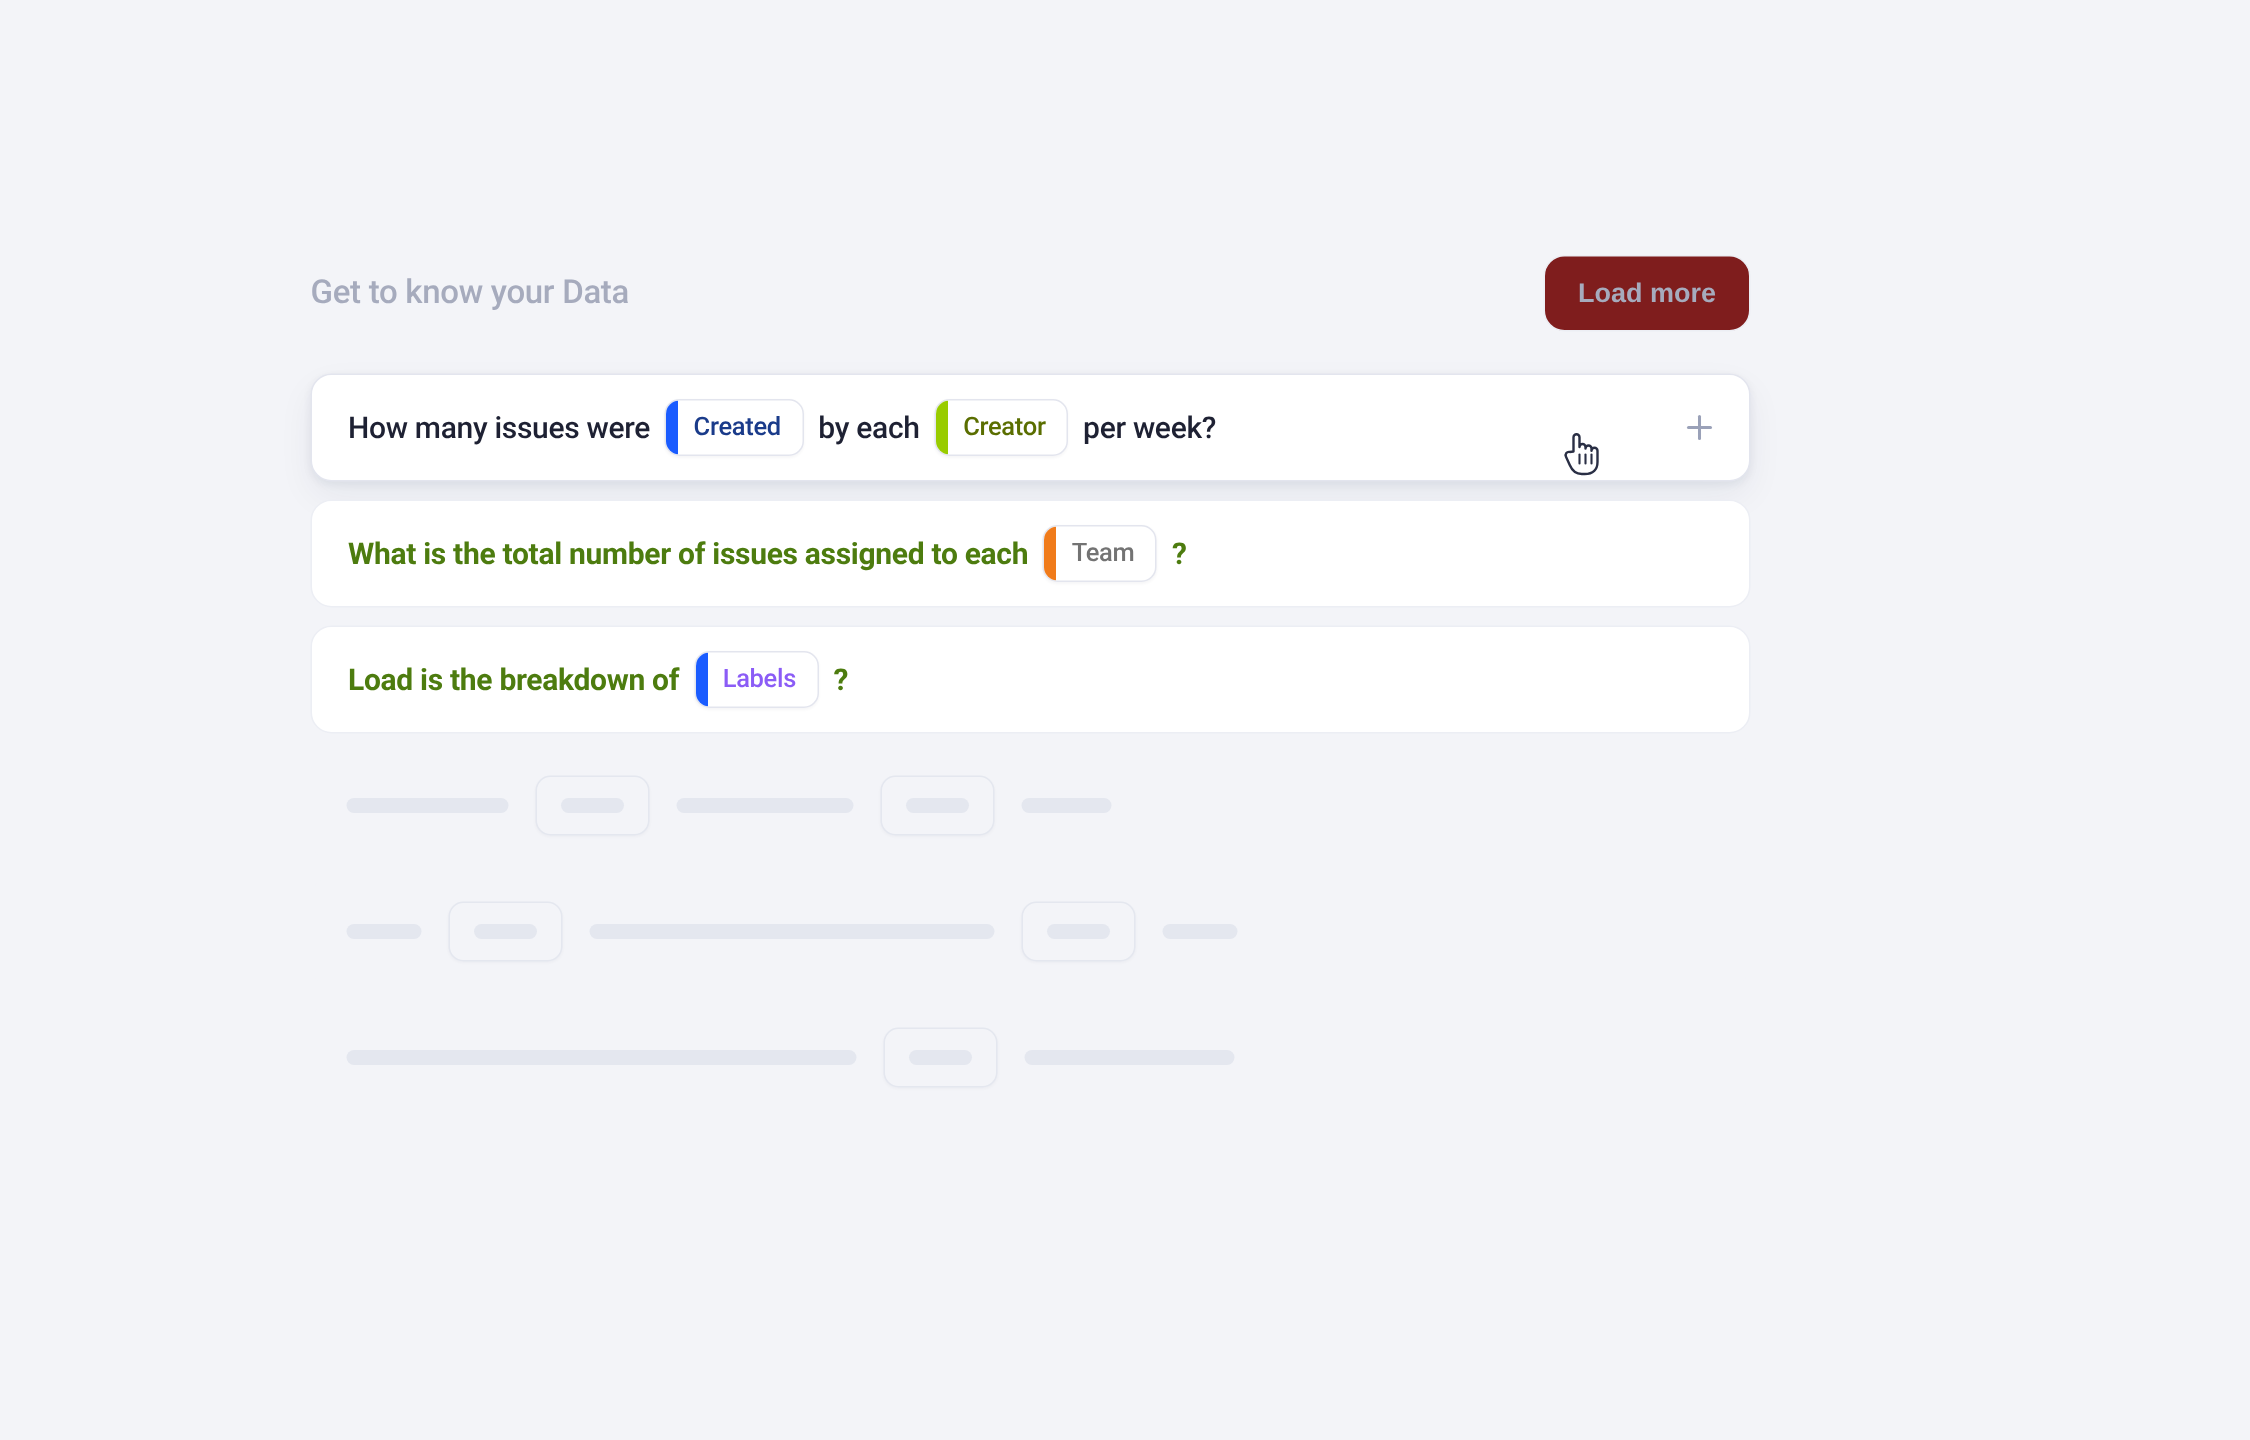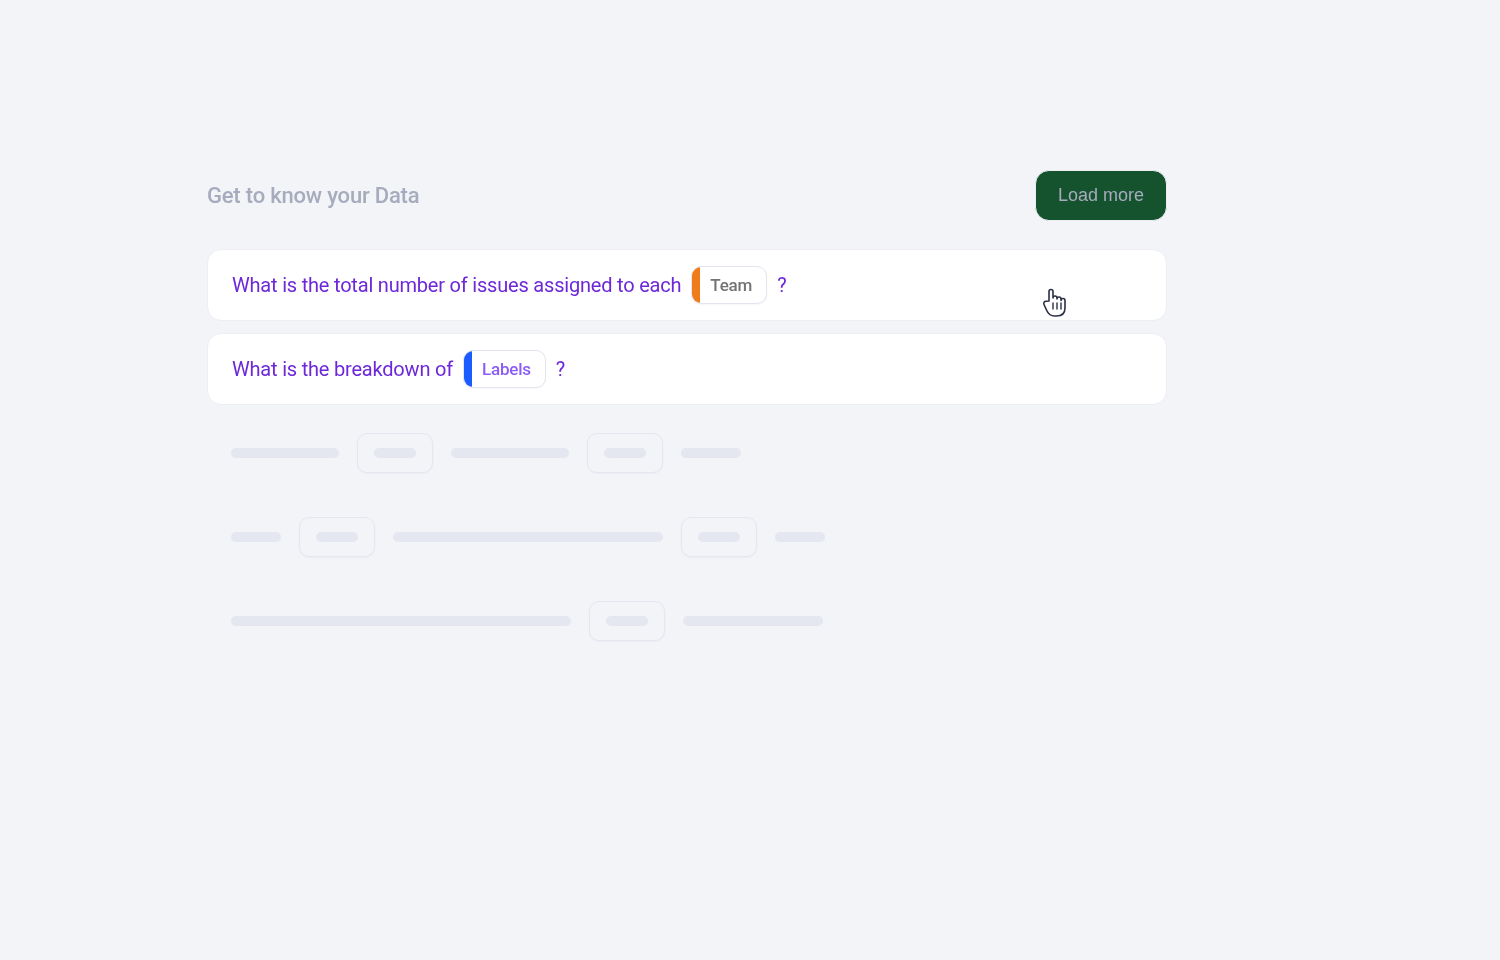--- a/index.html
+++ b/index.html
@@ -29,27 +29,27 @@
     justify-content: space-between;
     margin-bottom: 28px;
   }
   .title {
     font-size: 22px;
     color: #a6abbd;
     font-weight: 500;
     letter-spacing: -0.2px;
   }
   .load-more {
-    background: #14532d;
+    background: #7f1d1d;
     border: 1px solid #eceef4;
     border-radius: 14px;
     padding: 14px 22px;
     font-size: 18px;
     color: #a6abbd;
-    font-weight: 400;
+    font-weight: 700;
     cursor: pointer;
   }
   .card {
     border-radius: 14px;
     margin-bottom: 12px;
     padding: 16px 24px;
     display: flex;
     align-items: center;
     position: relative;
     min-height: 68px;
@@ -69,21 +69,21 @@
   }
   .q {
     display: flex;
     align-items: center;
     flex-wrap: wrap;
     gap: 10px;
     font-size: 20px;
     letter-spacing: -0.2px;
   }
   .q .txt-strong { color: #1e2133; font-weight: 500; }
-  .q .txt-dim { color: #6d28d9; font-weight: 400; }
+  .q .txt-dim { color: #4d7c0f; font-weight: 700; }
   .chip {
     display: inline-flex;
     align-items: center;
     background: #ffffff;
     border: 1px solid #e3e5ee;
     border-radius: 10px;
     height: 38px;
     overflow: hidden;
     box-shadow: 0 1px 2px rgba(22,30,60,0.04);
   }
@@ -154,35 +154,56 @@
 <body>
 
 <div class="canvas">
   <div class="container">
 
     <div class="header-row">
       <div class="title">Get to know your Data</div>
       <button class="load-more">Load more</button>
     </div>
 
+    <div class="card active">
+      <div class="q">
+        <span class="txt-strong">How many issues were</span>
+        <span class="chip chip-blue">
+          <span class="bar"></span>
+          <span class="label">Created</span>
+        </span>
+        <span class="txt-strong">by each</span>
+        <span class="chip chip-green">
+          <span class="bar"></span>
+          <span class="label">Creator</span>
+        </span>
+        <span class="txt-strong">per week?</span>
+      </div>
+      <div class="plus">
+        <svg width="22" height="22" viewBox="0 0 24 24" fill="none" stroke="currentColor" stroke-width="2.2" stroke-linecap="round">
+          <line x1="12" y1="4" x2="12" y2="20"></line>
+          <line x1="4" y1="12" x2="20" y2="12"></line>
+        </svg>
+      </div>
+    </div>
 
     <div class="card normal">
       <div class="q">
         <span class="txt-dim">What is the total number of issues assigned to each</span>
         <span class="chip chip-orange">
           <span class="bar"></span>
           <span class="label">Team</span>
         </span>
         <span class="txt-dim">?</span>
       </div>
     </div>
 
     <div class="card normal">
       <div class="q">
-        <span class="txt-dim">What is the breakdown of</span>
+        <span class="txt-dim">Load is the breakdown of</span>
         <span class="chip chip-blue2">
           <span class="bar"></span>
           <span class="label">Labels</span>
         </span>
         <span class="txt-dim">?</span>
       </div>
     </div>
 
     <div id="placeholders">
         <div class="card placeholder">

